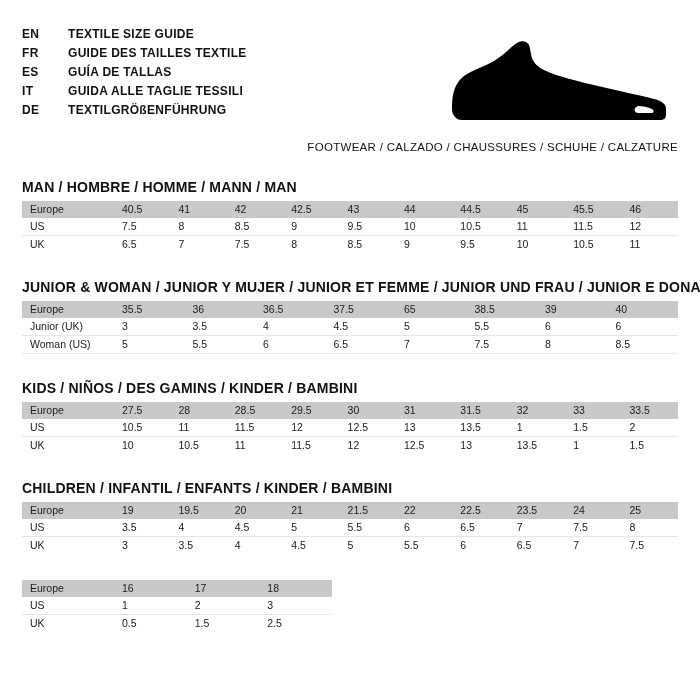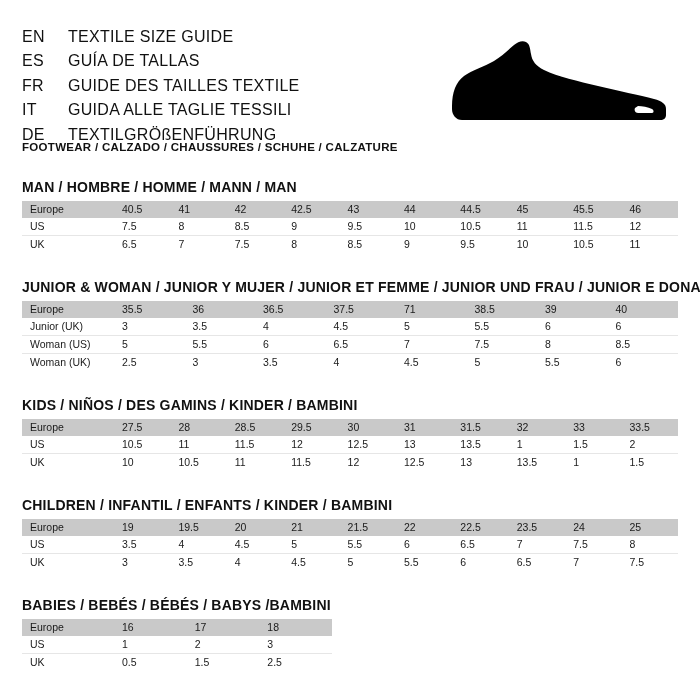--- a/index.html
+++ b/index.html
@@ -23,22 +23,22 @@
   }
   
   .header {
     position: relative;
     height: 105px;
   }
   .lang-table {
     border-collapse: collapse;
   }
   .lang-table td {
-    font-size: 16px;
-    font-weight: normal;
+    font-size: 12px;
+    font-weight: bold;
     letter-spacing: 0.3px;
     padding: 1.5px 0;
     vertical-align: top;
     line-height: 1.35;
   }
   .lang-code {
     width: 46px;
     color: #111;
   }
   .lang-title {
@@ -48,23 +48,24 @@
   .shoe {
     position: absolute;
     right: 6px;
     top: 12px;
     width: 230px;
     height: 88px;
   }
   .category-line {
     margin-top: 12px;
     font-size: 11.5px;
-    font-weight: bold;
+    font-weight: normal;
     letter-spacing: 0.3px;
     color: #111;
+    text-align: right;
   }
   
   .section {
     margin-top: 26px;
   }
   .section-title {
     font-size: 14px;
     font-weight: bold;
     letter-spacing: 0.2px;
     color: #111;
@@ -109,26 +110,26 @@
 <div class="page">
 
   <div class="header">
     <table class="lang-table">
       <tbody>
         <tr>
           <td class="lang-code">EN</td>
           <td class="lang-title">TEXTILE SIZE GUIDE</td>
         </tr>
         <tr>
+          <td class="lang-code">FR</td>
+          <td class="lang-title">GUIDE DES TAILLES TEXTILE</td>
+        </tr>
+        <tr>
           <td class="lang-code">ES</td>
           <td class="lang-title">GUÍA DE TALLAS</td>
-        </tr>
-        <tr>
-          <td class="lang-code">FR</td>
-          <td class="lang-title">GUIDE DES TAILLES TEXTILE</td>
         </tr>
         <tr>
           <td class="lang-code">IT</td>
           <td class="lang-title">GUIDA ALLE TAGLIE TESSILI</td>
         </tr>
         <tr>
           <td class="lang-code">DE</td>
           <td class="lang-title">TEXTILGRÖßENFÜHRUNG</td>
         </tr>
       </tbody>
@@ -194,21 +195,21 @@
   <div class="section">
     <div class="section-title">JUNIOR &amp; WOMAN / JUNIOR Y MUJER / JUNIOR ET FEMME / JUNIOR UND FRAU / JUNIOR E DONA</div>
     <table class="sizes">
       <tbody>
         <tr class="header-row">
           <td class="label">Europe</td>
           <td>35.5</td>
           <td>36</td>
           <td>36.5</td>
           <td>37.5</td>
-          <td>71</td>
+          <td>65</td>
           <td>38.5</td>
           <td>39</td>
           <td>40</td>
         </tr>
         <tr class="alt rowline">
           <td class="label">Junior (UK)</td>
           <td>3</td>
           <td>3.5</td>
           <td>4</td>
           <td>4.5</td>
@@ -220,31 +221,20 @@
         <tr class="alt rowline">
           <td class="label">Woman (US)</td>
           <td>5</td>
           <td>5.5</td>
           <td>6</td>
           <td>6.5</td>
           <td>7</td>
           <td>7.5</td>
           <td>8</td>
           <td>8.5</td>
-        </tr>
-        <tr class="alt">
-          <td class="label">Woman (UK)</td>
-          <td>2.5</td>
-          <td>3</td>
-          <td>3.5</td>
-          <td>4</td>
-          <td>4.5</td>
-          <td>5</td>
-          <td>5.5</td>
-          <td>6</td>
         </tr>
       </tbody>
     </table>
   </div>
 
   <div class="section">
     <div class="section-title">KIDS / NIÑOS / DES GAMINS / KINDER / BAMBINI</div>
     <table class="sizes">
       <tbody>
         <tr class="header-row">
@@ -331,21 +321,20 @@
           <td>6</td>
           <td>6.5</td>
           <td>7</td>
           <td>7.5</td>
         </tr>
       </tbody>
     </table>
   </div>
 
   <div class="section">
-    <div class="section-title">BABIES  / BEBÉS / BÉBÉS / BABYS /BAMBINI</div>
     <table class="sizes babies">
       <tbody>
         <tr class="header-row">
           <td class="label">Europe</td>
           <td>16</td>
           <td>17</td>
           <td>18</td>
         </tr>
         <tr class="alt rowline">
           <td class="label">US</td>

